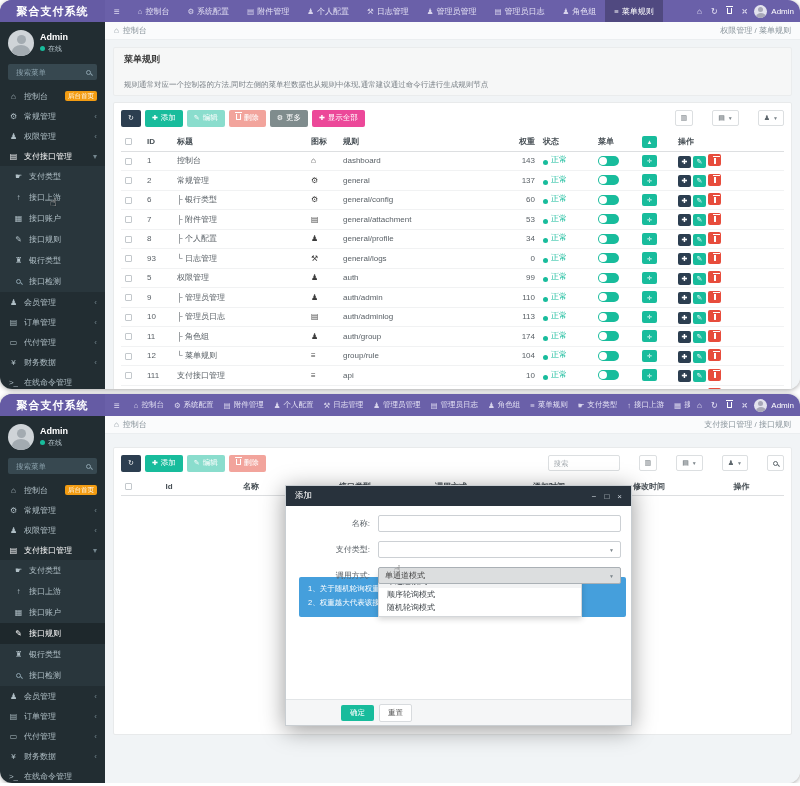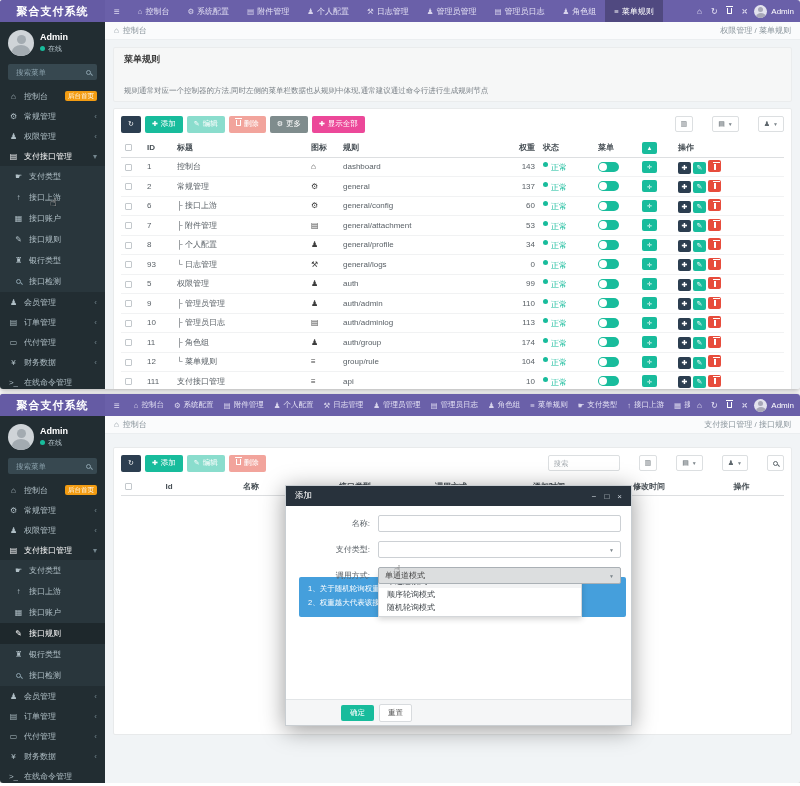--- a/index.html
+++ b/index.html
@@ -1,17 +1,17 @@
 <!DOCTYPE html>
 <html><head>
 <meta charset="utf-8">
 <style>
   html,body{margin:0;padding:0;background:#fff;width:800px;font-family:"Liberation Sans","DejaVu Sans",sans-serif;-webkit-font-smoothing:antialiased;}
   *{box-sizing:border-box;}
-  .screen{position:relative;width:800px;height:389px;background:#f1f4f6;overflow:hidden;border-radius:3px;box-shadow:0 1px 5px rgba(0,0,0,.35);}
+  .screen{position:relative;width:800px;height:389px;background:#f1f4f6;overflow:hidden;border-radius:12px;box-shadow:0 1px 5px rgba(0,0,0,.35);}
   #screen2{margin-top:5px;}
   
   .topbar{height:22px;background:#6a60a9;display:flex;align-items:stretch;color:#fff;}
   .logo{width:105px;display:flex;align-items:center;justify-content:center;font-weight:bold;font-size:11px;letter-spacing:1px;background:#655ba4;}
   .tabs{display:flex;flex:1;align-items:stretch;overflow:hidden;}
   .hamburger{display:flex;align-items:center;padding:0 9px;font-size:10px;color:#ddd9f0;}
   .tab{display:flex;align-items:center;gap:3px;padding:0 9px;font-size:8px;color:#e4e1f4;white-space:nowrap;}
   #screen2 .tab{padding:0 5px;font-size:7.5px;}
   .tab.active{background:rgba(0,0,0,.24);color:#fff;}
   .ticon{font-size:7.5px;opacity:.9;}
@@ -47,21 +47,21 @@
   .badge{margin-left:auto;background:#f39c12;color:#fff;font-size:6.5px;padding:1px 3px;border-radius:2px;line-height:1.2;}
   .mlabel{white-space:nowrap;overflow:hidden;}
   .cursor-hand{position:absolute;font-size:11px;color:#fff;text-shadow:0 0 1px #000,0 0 1px #000;z-index:40;}
   
   .main{flex:1;display:flex;flex-direction:column;overflow:hidden;background:#f1f4f6;}
   .crumbbar{height:18px;background:#fafbfc;border-bottom:1px solid #ebeef0;display:flex;justify-content:space-between;align-items:center;padding:0 9px;font-size:8px;color:#8a959c;flex-shrink:0;}
   .crumb-left{display:flex;gap:4px;align-items:center;}
   .content{flex:1;padding:7px 8px;overflow:hidden;}
   .heading{background:#f6f7f7;border:1px solid #eaeced;padding:5px 10px;border-radius:2px;}
   .h-title{font-size:9px;font-weight:bold;color:#3c3c3c;}
-  .h-desc{font-size:7.5px;color:#7b8288;margin-top:20px;}
+  .h-desc{font-size:7.5px;color:#7b8288;margin-top:14px;}
   .card{background:#fff;border:1px solid #e8eaeb;margin-top:6px;padding:7px;border-radius:2px;}
   #screen2 .card{height:288px;}
   .toolbar{display:flex;gap:4px;align-items:center;}
   .btn{display:inline-flex;align-items:center;gap:3px;font-size:7.5px;color:#fff;padding:3px 7px;border-radius:2px;border:none;font-family:inherit;line-height:1.4;}
   .b-dark{background:#2c3e50;}
   .b-success{background:#18bc9c;}
   .b-success-muted{background:#18bc9c;opacity:.5;}
   .b-danger{background:#ec4899;}
   .b-danger-muted{background:#e74c3c;opacity:.5;}
   .b-secondary{background:#7f8c8d;}
@@ -75,21 +75,21 @@
   table{width:100%;border-collapse:collapse;margin-top:6px;font-size:8px;color:#5a6167;table-layout:fixed;}
   th{font-weight:bold;color:#474f55;border-bottom:1px solid #dddfe1;padding:3px 4px;text-align:left;font-size:8px;}
   td{border-bottom:1px solid #f1f2f3;padding:2.5px 4px;overflow:hidden;white-space:nowrap;}
   .c-cb{width:22px;}.c-id{width:30px;}.c-title{width:134px;}.c-icon{width:32px;}.c-rule{width:148px;}
   .c-wt{width:52px;text-align:right;}.c-st{width:55px;}.c-menu{width:44px;}.c-sort{width:36px;}.c-ops{text-align:left;}
   td.c-wt{text-align:right;}
   .c2h{text-align:center;}
   .c2-cb{width:22px;}.c2-id{width:52px;}.c2-name{width:112px;}.c2-type{width:96px;}.c2-call{width:96px;}.c2-add{width:100px;}.c2-mod{width:100px;}
   .cb{display:inline-block;width:7px;height:7px;border:1px solid #c3c8cc;border-radius:1px;background:#fff;vertical-align:middle;}
   .row-icon{font-size:8px;color:#3c3c3c;}
-  .status{color:#18bc9c;display:inline-flex;align-items:flex-start;gap:3px;}
+  .status{color:#18bc9c;display:inline-flex;align-items:flex-end;gap:3px;}
   .toggle{display:inline-block;width:21px;height:10px;border-radius:6px;background:#18bc9c;position:relative;vertical-align:middle;}
   .toggle::after{content:"";position:absolute;left:1px;top:1px;width:8px;height:8px;border-radius:50%;background:#fff;}
   .sortbtn{display:inline-flex;width:15px;height:12px;border-radius:2px;background:#18bc9c;color:#fff;align-items:center;justify-content:center;font-size:6px;}
   .op{width:13px;height:12px;border-radius:2px;display:inline-flex;align-items:center;justify-content:center;color:#fff;font-size:7px;margin-right:2px;border:none;}
   .op-dark{background:#2c3e50;}.op-green{background:#18bc9c;}.op-red{background:#e74c3c;}
   .i-trash{display:inline-block;width:5px;height:6px;border:1px solid #fff;border-top:none;border-radius:0 0 1px 1px;position:relative;margin-top:1px;}
   .i-trash::before{content:"";position:absolute;left:-2px;top:-2px;width:7px;height:1px;background:#fff;}
   
   .modal{position:absolute;left:285px;top:91px;width:347px;background:#fff;border:1px solid #c9ced2;box-shadow:0 4px 22px rgba(0,0,0,.4);z-index:50;}
   .modal-head{height:20px;background:#28323c;color:#fff;display:flex;align-items:center;padding:0 9px;font-size:8.5px;}
@@ -347,21 +347,21 @@
                     </span></td>
                   <td class="c-menu"><span class="toggle"></span></td>
                   <td class="c-sort"><span class="sortbtn">✛</span></td>
                   <td class="c-ops"><button class="op op-dark">✚</button><button class="op op-green">✎</button><button class="op op-red">
                       <span class="i-trash"></span>
                     </button></td>
                 </tr>
                 <tr>
                   <td class="c-cb"><span class="cb"></span></td>
                   <td class="c-id">6</td>
-                  <td class="c-title">├ 接口上游</td>
+                  <td class="c-title">├ 银行类型</td>
                   <td class="c-icon"><span class="row-icon">⚙</span></td>
                   <td class="c-rule">general/config</td>
                   <td class="c-wt">60</td>
                   <td class="c-st"><span class="status">
                       <span class="dot"></span>
                       <span>正常</span>
                     </span></td>
                   <td class="c-menu"><span class="toggle"></span></td>
                   <td class="c-sort"><span class="sortbtn">✛</span></td>
                   <td class="c-ops"><button class="op op-dark">✚</button><button class="op op-green">✎</button><button class="op op-red">

